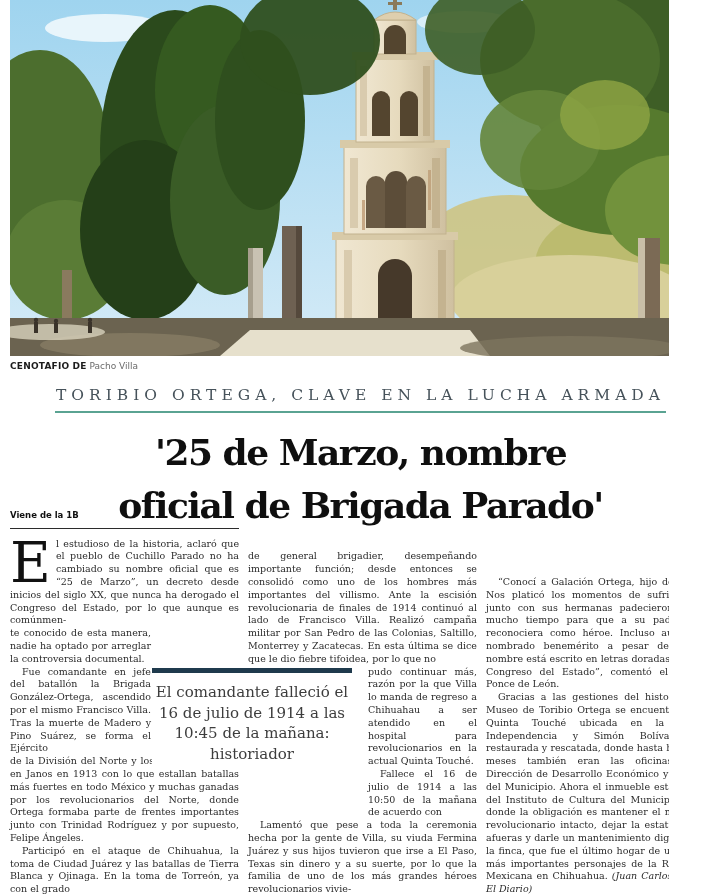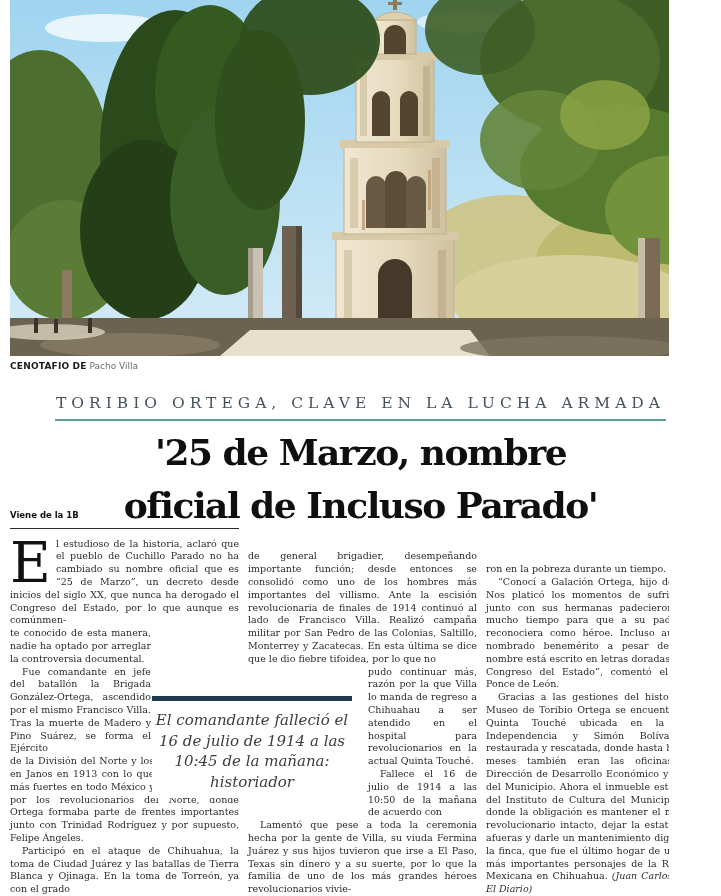--- a/index.html
+++ b/index.html
@@ -8,43 +8,43 @@
 
   
   .photo{position:absolute;left:10px;top:0;width:690px;height:356px;overflow:hidden;background:#bcd9e8;}
   .photo svg{display:block;}
   .photo-credit{position:absolute;left:704px;top:6px;writing-mode:vertical-rl;
         font-family:"DejaVu Sans",sans-serif;font-size:6.5px;letter-spacing:1px;color:#9a9a9a;}
   .caption{position:absolute;left:10px;top:361px;font-family:"DejaVu Sans",sans-serif;font-size:9px;color:#6b6b6b;}
   .caption .cap-label{font-weight:bold;color:#1c1c1c;letter-spacing:.2px;}
 
   
-  .kicker{position:absolute;left:55px;top:394px;width:611px;text-align:center;
+  .kicker{position:absolute;left:55px;top:386px;width:611px;text-align:center;
         font-size:15.5px;letter-spacing:5px;color:#46525a;font-weight:500;
         padding-bottom:7px;border-bottom:2px solid #5aa392;white-space:nowrap;}
 
   
   .headline{position:absolute;left:0;top:426px;width:721px;text-align:center;
         font-weight:bold;font-size:36px;line-height:53px;color:#0f0f0f;letter-spacing:-1.5px;}
 
   
   .body-wrap{position:absolute;left:10px;top:552px;width:706px;height:344px;display:flex;gap:9px;align-items:flex-end;}
   .col{width:229px;font-size:9.5px;line-height:12.8px;text-align:justify;}
   .col p{margin:0;}
   .col .indent{text-indent:12px;}
   .continued{font-family:"DejaVu Sans",sans-serif;font-weight:bold;font-size:8.5px;color:#111;margin-bottom:6px;}
   .rule{border:none;border-top:1.5px solid #2b2b2b;margin:0 0 9px 0;}
   .dropcap{float:left;font-size:56px;line-height:44px;padding:3px 5px 0 0;color:#111;}
   .narrow-left{width:141px;}           
   .narrow-right{margin-left:120px;}    
 
   
-  .pull-quote{position:absolute;left:152px;top:696px;width:196px;background:#fff;z-index:2;
+  .pull-quote{position:absolute;left:152px;top:668px;width:196px;background:#fff;z-index:2;
         border-top:5px solid #1f3a4d;padding:9px 2px 6px 2px;text-align:center;
-        font-size:15px;line-height:20.5px;color:#3d3d3d;font-style:italic;}
+        font-size:15px;line-height:20.5px;color:#3d3d3d;}
 
   
   .byline-it{font-style:italic;}
 </style>
 </head>
 <body>
 
 <div class="page">
 
   <div class="photo">
@@ -148,21 +148,21 @@
 
   <div class="caption">
     <span class="cap-label">CENOTAFIO DE</span>
     <span>Pacho Villa</span>
   </div>
 
   <div class="kicker">TORIBIO ORTEGA, CLAVE EN LA LUCHA ARMADA</div>
 
   <div class="headline">
     <div>'25 de Marzo, nombre</div>
-    <div>oficial de Incluso Parado'</div>
+    <div>oficial de Brigada Parado'</div>
   </div>
 
   <div class="body-wrap">
 
     <div class="col">
       <div class="continued">Viene de la 1B</div>
       <hr class="rule">
       <p><span class="dropcap">E</span><span>l estudioso de la historia, aclaró que el pueblo de Cuchillo Parado no ha cambiado su nombre oficial que es “25 de Marzo”, un decreto desde inicios del siglo XX, que nunca ha derogado el Congreso del Estado, por lo que aunque es comúnmen-</span></p>
       <div class="narrow-left">
         <p>te conocido de esta manera, nadie ha optado por arreglar la controversia documental.</p>
@@ -175,21 +175,20 @@
     <div class="col">
       <p>de general brigadier, desempeñando importante función; desde entonces se consolidó como uno de los hombres más importantes del villismo. Ante la escisión revolucionaria de finales de 1914 continuó al lado de Francisco Villa. Realizó campaña militar por San Pedro de las Colonias, Saltillo, Monterrey y Zacatecas. En esta última se dice que le dio fiebre tifoidea, por lo que no</p>
       <div class="narrow-right">
         <p>pudo continuar más, razón por la que Villa lo manda de regreso a Chihuahau a ser atendido en el hospital para revolucionarios en la actual Quinta Touché.</p>
         <p class="indent">Fallece el 16 de julio de 1914 a las 10:50 de la mañana de acuerdo con</p>
       </div>
       <p class="indent">Lamentó que pese a toda la ceremonia hecha por la gente de Villa, su viuda Fermina Juárez y sus hijos tuvieron que irse a El Paso, Texas sin dinero y a su suerte, por lo que la familia de uno de los más grandes héroes revolucionarios vivie-</p>
     </div>
 
     <div class="col">
-      <p>ron en la pobreza durante un tiempo.</p>
       <p class="indent">“Conocí a Galación Ortega, hijo de Toribio. Nos platicó los momentos de sufrimiento y junto con sus hermanas padecieron y pasó mucho tiempo para que a su padre se le reconociera como héroe. Incluso aún no es nombrado benemérito a pesar de que su nombre está escrito en letras doradas ahí en el Congreso del Estado”, comentó el maestro Ponce de León.</p>
       <p class="indent"><span>Gracias a las gestiones del historiador, el Museo de Toribio Ortega se encuentran en la Quinta Touché ubicada en la avenida Independencia y Simón Bolívar, finca restaurada y rescatada, donde hasta hace unos meses también eran las oficinas de la Dirección de Desarrollo Económico y Turístico del Municipio. Ahora el inmueble está a cargo del Instituto de Cultura del Municipio (ICM), donde la obligación es mantener el museo del revolucionario intacto, dejar la estatua en las afueras y darle un mantenimiento digno a toda la finca, que fue el último hogar de uno de los más importantes personajes de la Revolución Mexicana en Chihuahua.</span> <span class="byline-it">(Juan Carlos Núñez / El Diario)</span></p>
 
     </div>
   </div>
 
   <div class="pull-quote">El comandante falleció el 16 de julio de 1914 a las 10:45 de la mañana: historiador</div>
 
 </div>
 

